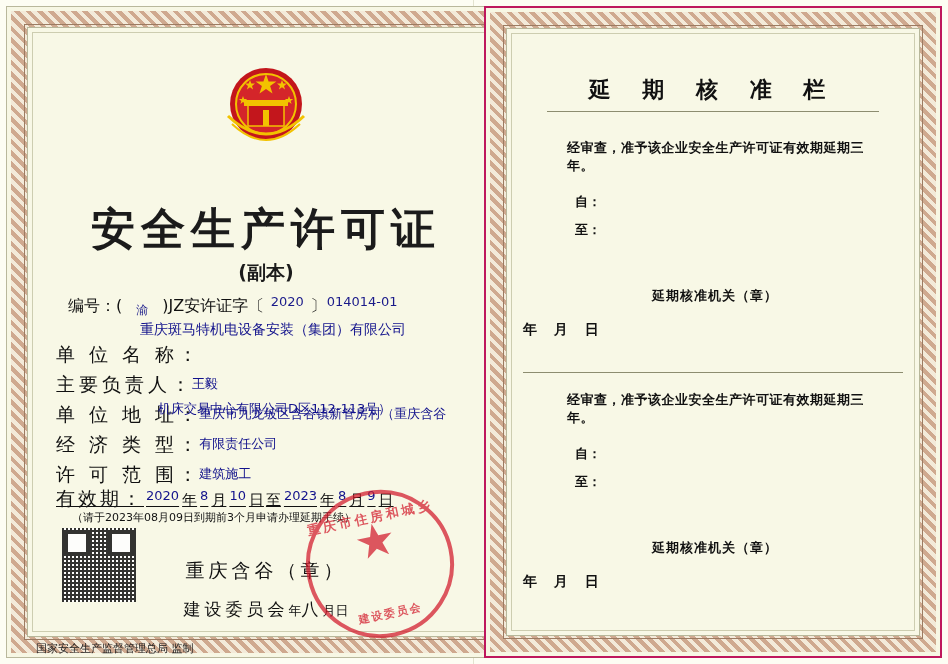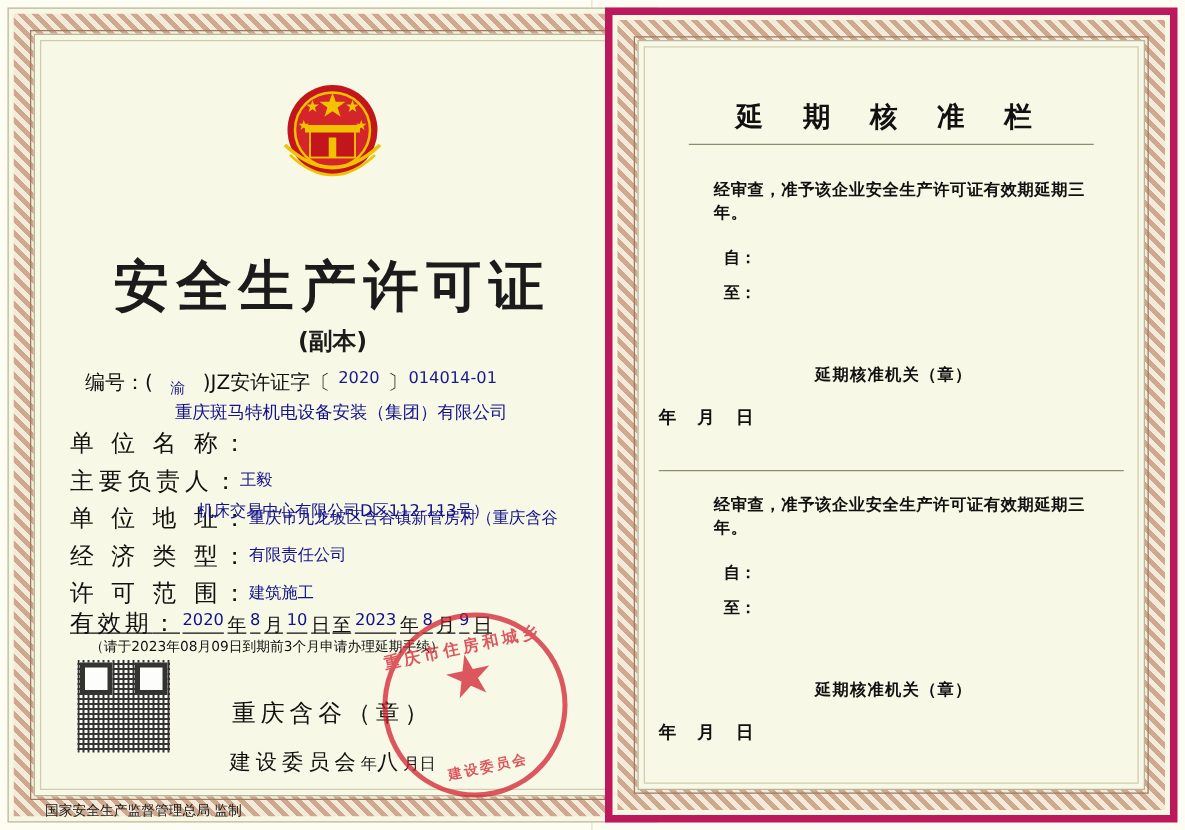--- a/index.html
+++ b/index.html
@@ -27,21 +27,21 @@
     box-sizing: border-box;
   }
   .panel-left {
     left: 6px; top: 6px;
     width: 520px; height: 652px;
     border: 1px solid #b9b89c;
   }
   .panel-right {
     left: 484px; top: 6px;
     width: 458px; height: 652px;
-    border: 6px solid #be185d;
+    border: 2px solid #be185d;
   }
 
   
   .orn {
     position: absolute;
     inset: 4px;
     border: 14px solid transparent;
     background-color: #f9f9e8;
     background-image:
       repeating-linear-gradient(45deg, #cfa98f 0 4px, #f3ead9 4px 8px),

